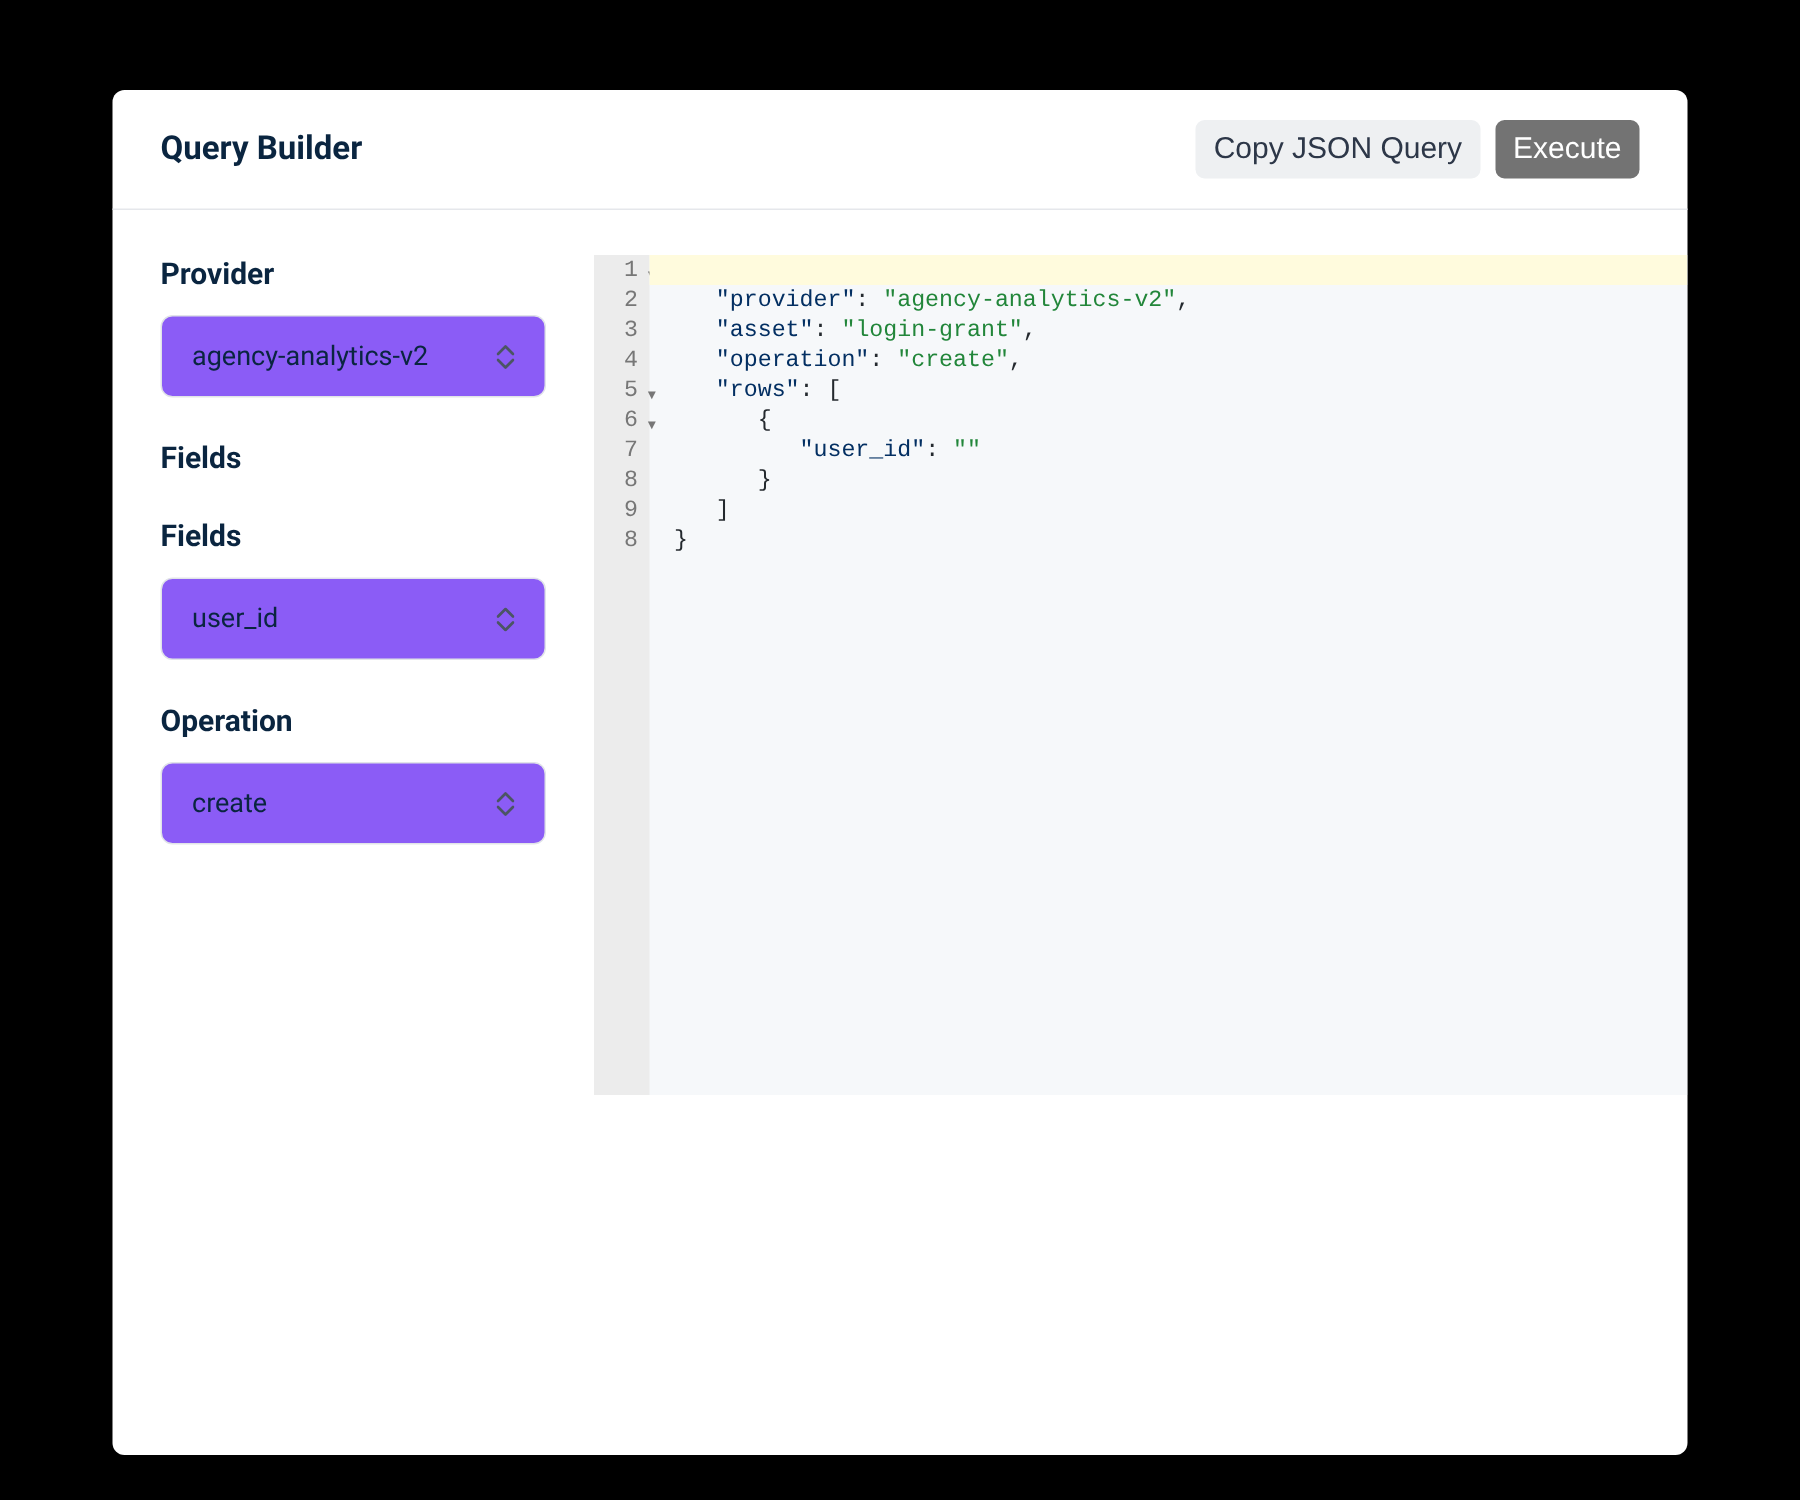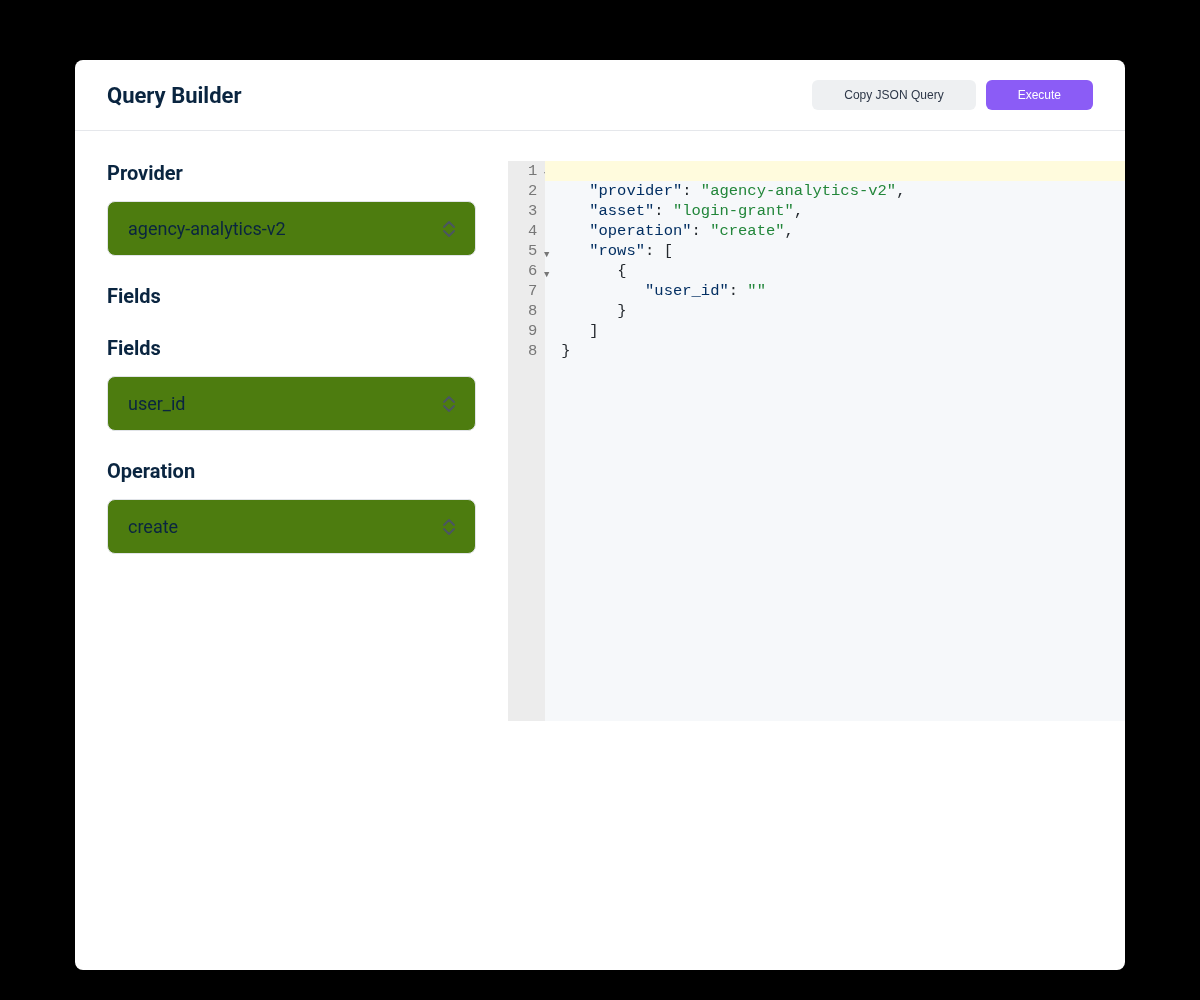--- a/index.html
+++ b/index.html
@@ -36,60 +36,60 @@
     .title {
       font-size: 22px;
       font-weight: 700;
       color: #0a2540;
     }
     .header-buttons {
       display: flex;
       gap: 10px;
     }
     .btn {
-      padding: 8px 32px;
+      padding: 8px 12px;
       border-radius: 6px;
-      font-size: 12px;
+      font-size: 20px;
       font-weight: 500;
       border: none;
       cursor: pointer;
     }
     .btn-secondary {
       background: #eef0f2;
       color: #2d3748;
     }
     .btn-primary {
-      background: #8b5cf6;
+      background: #737373;
       color: #fff;
     }
     .content {
       display: flex;
       flex: 1;
       overflow: hidden;
     }
     .sidebar {
-      width: 433px;
+      width: 321px;
       padding: 30px 32px;
       flex-shrink: 0;
     }
     .field-group {
       margin-bottom: 28px;
     }
     .field-label {
       font-size: 20px;
       font-weight: 700;
       color: #0a2540;
       margin-bottom: 16px;
     }
     .select-box {
       display: flex;
       align-items: center;
       justify-content: space-between;
       padding: 16px 20px;
-      background: #4d7c0f;
+      background: #8b5cf6;
       border: 1px solid #e1e4e8;
       border-radius: 8px;
       cursor: pointer;
     }
     .select-value {
       font-size: 18px;
       color: #0a2540;
     }
     .select-icon {
       display: flex;

